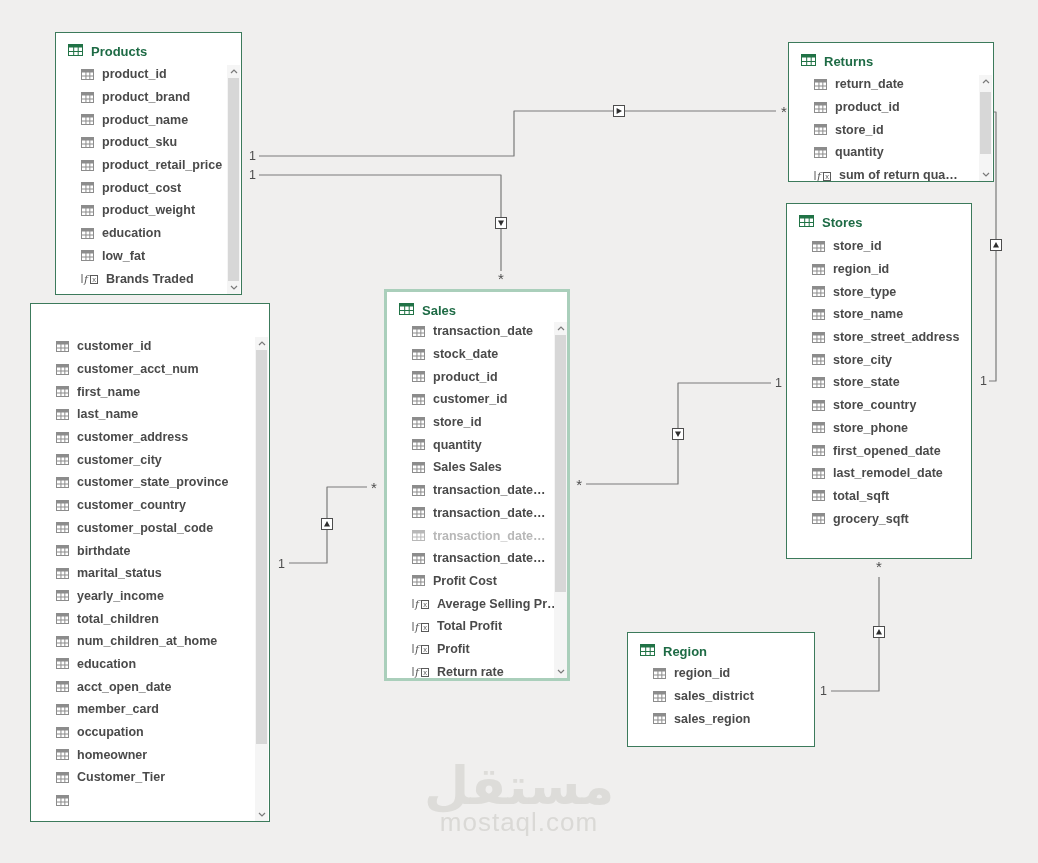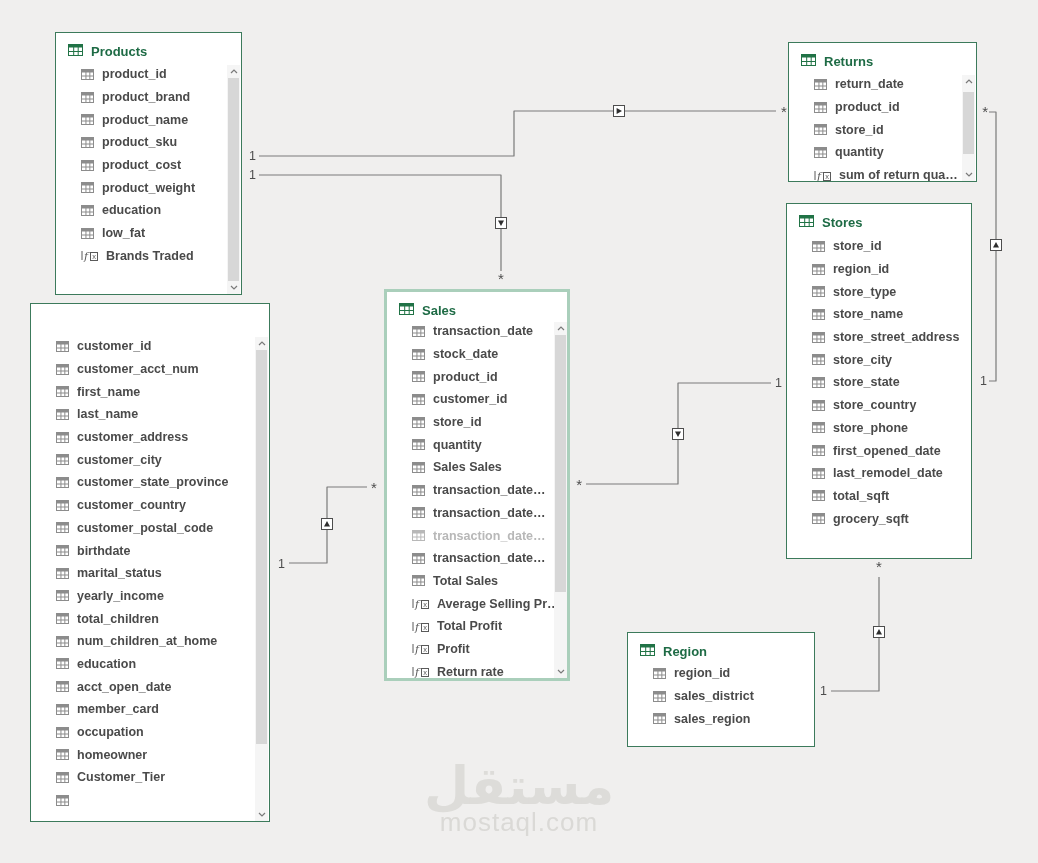--- a/index.html
+++ b/index.html
@@ -150,20 +150,32 @@
         <div class="field-row">
           <span style="display: inline-flex;">
             <svg width="13" height="11" viewBox="0 0 13 11">
               <rect x="0.5" y="0.5" width="12" height="10" fill="#fff" stroke="#8c8c8c"></rect>
               <rect x="0.5" y="0.5" width="12" height="3" fill="#8c8c8c"></rect>
               <line x1="4.94" y1="3" x2="4.94" y2="10.5" stroke="#8c8c8c"></line>
               <line x1="8.84" y1="3" x2="8.84" y2="10.5" stroke="#8c8c8c"></line>
               <line x1="0.5" y1="7" x2="12.5" y2="7" stroke="#8c8c8c"></line>
             </svg>
           </span>
+          <span class="field-label">product_retail_price</span>
+        </div>
+        <div class="field-row">
+          <span style="display: inline-flex;">
+            <svg width="13" height="11" viewBox="0 0 13 11">
+              <rect x="0.5" y="0.5" width="12" height="10" fill="#fff" stroke="#8c8c8c"></rect>
+              <rect x="0.5" y="0.5" width="12" height="3" fill="#8c8c8c"></rect>
+              <line x1="4.94" y1="3" x2="4.94" y2="10.5" stroke="#8c8c8c"></line>
+              <line x1="8.84" y1="3" x2="8.84" y2="10.5" stroke="#8c8c8c"></line>
+              <line x1="0.5" y1="7" x2="12.5" y2="7" stroke="#8c8c8c"></line>
+            </svg>
+          </span>
           <span class="field-label">product_cost</span>
         </div>
         <div class="field-row">
           <span style="display: inline-flex;">
             <svg width="13" height="11" viewBox="0 0 13 11">
               <rect x="0.5" y="0.5" width="12" height="10" fill="#fff" stroke="#8c8c8c"></rect>
               <rect x="0.5" y="0.5" width="12" height="3" fill="#8c8c8c"></rect>
               <line x1="4.94" y1="3" x2="4.94" y2="10.5" stroke="#8c8c8c"></line>
               <line x1="8.84" y1="3" x2="8.84" y2="10.5" stroke="#8c8c8c"></line>
               <line x1="0.5" y1="7" x2="12.5" y2="7" stroke="#8c8c8c"></line>
@@ -637,21 +649,21 @@
         <div class="field-row">
           <span style="display: inline-flex;">
             <svg width="13" height="11" viewBox="0 0 13 11">
               <rect x="0.5" y="0.5" width="12" height="10" fill="#fff" stroke="#8c8c8c"></rect>
               <rect x="0.5" y="0.5" width="12" height="3" fill="#8c8c8c"></rect>
               <line x1="4.94" y1="3" x2="4.94" y2="10.5" stroke="#8c8c8c"></line>
               <line x1="8.84" y1="3" x2="8.84" y2="10.5" stroke="#8c8c8c"></line>
               <line x1="0.5" y1="7" x2="12.5" y2="7" stroke="#8c8c8c"></line>
             </svg>
           </span>
-          <span class="field-label">Total Sales</span>
+          <span class="field-label">Profit Cost</span>
         </div>
         <div class="field-row">
           <span style="display: inline-flex;">
             <svg width="17" height="13" viewBox="0 0 17 13">
               <line x1="1" y1="2" x2="1" y2="11" stroke="#5a5a5a"></line>
               <text x="3" y="10.5" font-size="11" font-style="italic" fill="#5a5a5a" font-family="&quot;DejaVu Serif&quot;,serif">f</text>
               <rect x="9.5" y="3.5" width="7" height="8" fill="none" stroke="#5a5a5a"></rect>
               <text x="11.2" y="10" font-size="7.5" fill="#5a5a5a" font-family="&quot;Liberation Sans&quot;,sans-serif">x</text>
             </svg>
           </span>
@@ -698,21 +710,21 @@
           </svg>
         </div>
         <div class="sb-thumb" style="top: 13px; height: 257.4px;"></div>
         <div class="sb-arrow" style="bottom: 0px;">
           <svg width="8" height="5" viewBox="0 0 8 5">
             <polyline points="1,1 4,4 7,1" fill="none" stroke="#7a7a7a" stroke-width="1.2"></polyline>
           </svg>
         </div>
       </div>
     </div>
-    <div class="table-card" style="left: 788px; top: 42px; width: 189px; height: 140px;">
+    <div class="table-card" style="left: 788px; top: 42px; width: 206px; height: 140px;">
       <div class="table-header">
         <span><svg width="15" height="12" viewBox="0 0 15 12">
             <rect x="0.5" y="0.5" width="14" height="11" fill="#fff" stroke="#217346"></rect>
             <rect x="0.5" y="0.5" width="14" height="3" fill="#217346"></rect>
             <line x1="5.7" y1="3" x2="5.7" y2="11.5" stroke="#217346"></line>
             <line x1="10.200000000000001" y1="3" x2="10.200000000000001" y2="11.5" stroke="#217346"></line>
             <line x1="0.5" y1="7.5" x2="14.5" y2="7.5" stroke="#217346"></line>
           </svg></span>
         <span class="table-title">Returns</span>
       </div>

